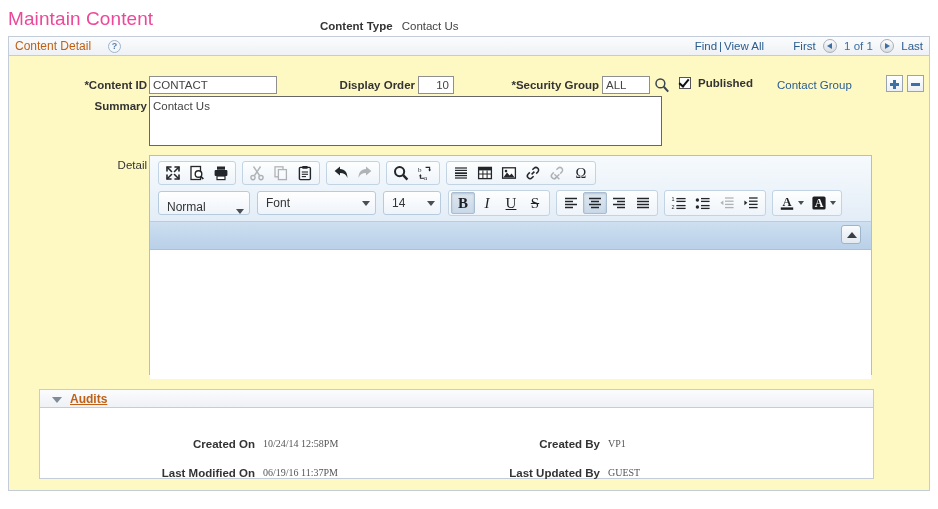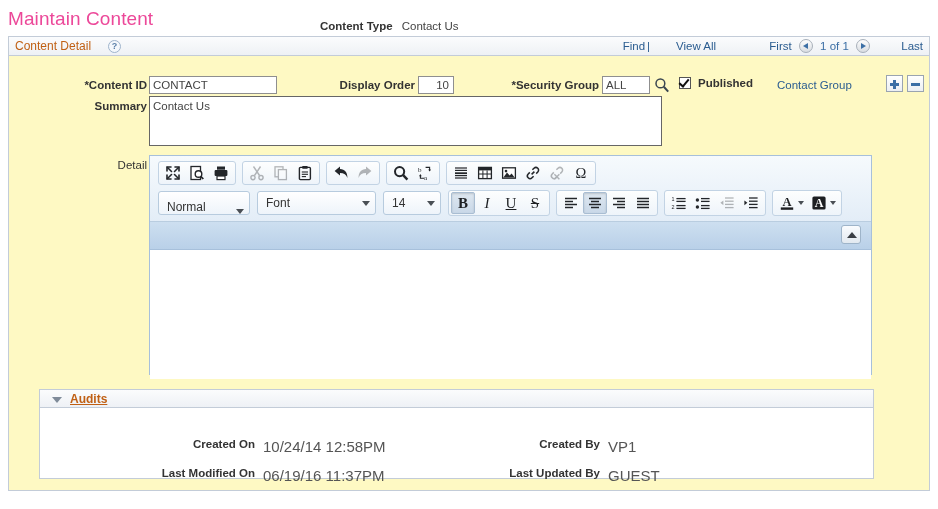--- a/index.html
+++ b/index.html
@@ -79,21 +79,21 @@
     font-weight: bold;
     cursor: pointer;
   }
   .gb-nav {
     position: absolute;
     right: 6px; top: 2px;
     white-space: nowrap;
     font-size: 11.5px;
     color: #2a5c90;
   }
-  .gb-nav a { color: #2a5c90; text-decoration: none; cursor: pointer; margin-left: 24px; }
+  .gb-nav a { color: #2a5c90; text-decoration: none; cursor: pointer; }
   .gb-nav .sep { color: #2a5c90; margin: 0 2px; }
   .gb-nav .grp { margin-left: 26px; }
   .nav-arrow {
     display: inline-block;
     vertical-align: -3px;
     width: 14px; height: 14px;
     border-radius: 50%;
     background: linear-gradient(to bottom,#fdfdfd 0%,#d9dde2 100%);
     border: 1px solid #a8b0ba;
     position: relative;
@@ -386,23 +386,24 @@
   .aud-lbl {
     position: absolute;
     font-weight: bold;
     font-size: 11.5px;
     color: #333;
     text-align: right;
     white-space: nowrap;
   }
   .aud-val {
     position: absolute;
-    font-size: 15px;
+    font-size: 10px;
     color: #555;
     white-space: nowrap;
+    font-family: Liberation Serif, serif;
   }
   .aud-l-created   { left: 40px;  top: 30px; width: 175px; }
   .aud-v-created   { left: 223px; top: 30px; }
   .aud-l-modified  { left: 40px;  top: 59px; width: 175px; }
   .aud-v-modified  { left: 223px; top: 59px; }
   .aud-l-cby       { left: 350px; top: 30px; width: 210px; }
   .aud-v-cby       { left: 568px; top: 30px; }
   .aud-l-uby       { left: 350px; top: 59px; width: 210px; }
   .aud-v-uby       { left: 568px; top: 59px; }
 </style>

